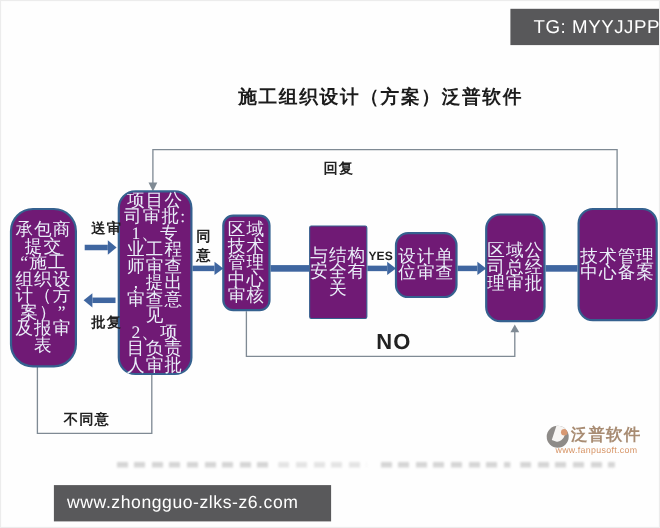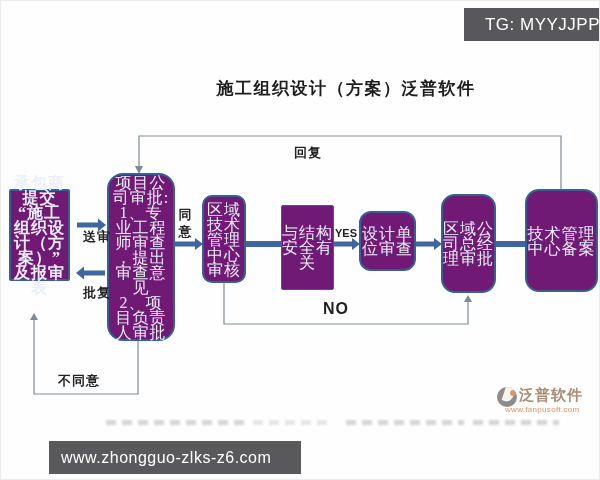--- a/index.html
+++ b/index.html
@@ -18,38 +18,38 @@
   .title{
     position:absolute;left:345px;top:76px;transform:translateX(-50%);
     font-size:17px;font-weight:bold;color:#1c1c1c;letter-spacing:1.5px;white-space:nowrap;
   }
   
   .node{
     position:absolute;background:#701a75;border:2px solid #35618f;box-sizing:border-box;
     color:#eaf0f9;display:flex;align-items:center;justify-content:center;text-align:center;
     white-space:pre-line;font-size:16px;line-height:15px;letter-spacing:1px;
   }
-  .n-contractor{left:8px;top:188px;width:61px;height:92px;border-radius:2px;font-weight:bold;}
+  .n-contractor{left:8px;top:188px;width:61px;height:145px;border-radius:21px;}
   .n-project{left:106px;top:172px;width:68px;height:168px;border-radius:16px;}
   .n-regional{left:201px;top:194px;width:44px;height:88px;border-radius:10px;}
   .n-safety{left:280px;top:204px;width:53px;height:85px;border-radius:2px;border-width:1.5px;}
   .n-design{left:358px;top:210px;width:57px;height:60px;border-radius:12px;}
   .n-gm{left:440px;top:193px;width:55px;height:99px;border-radius:14px;}
   .n-filing{left:524px;top:188px;width:73px;height:103px;border-radius:14px;}
   
   .connectors{position:absolute;left:0;top:0;width:600px;height:480px;pointer-events:none;}
   
   .elabel{position:absolute;color:#222;font-size:13px;font-weight:600;letter-spacing:1px;white-space:pre-line;}
-  .l-songshen{left:82px;top:198px;margin-top:29px;}
+  .l-songshen{left:82px;top:198px;}
   .l-pifu{left:82px;top:283px;}
   .l-tongyi{left:177px;top:205px;line-height:17px;width:15px;text-align:center;}
   .l-huifu{left:293px;top:143px;}
   .l-butongyi{left:57px;top:371px;}
   .l-yes{left:334px;top:226px;font-family:"Liberation Sans","DejaVu Sans",sans-serif;font-size:11px;font-weight:bold;letter-spacing:0;}
-  .l-no{left:322px;top:299px;font-family:"Liberation Sans","DejaVu Sans",sans-serif;font-size:16px;font-weight:600;letter-spacing:1px;}
+  .l-no{left:341px;top:299px;font-family:"Liberation Sans","DejaVu Sans",sans-serif;font-size:20px;font-weight:600;letter-spacing:1px;}
   
   .blur-strip{position:absolute;top:419px;height:5px;filter:blur(1.2px);opacity:.55;
     background:repeating-linear-gradient(90deg,#b5b5b5 0 10px,rgba(255,255,255,0) 10px 16px);}
   .b1{left:105px;width:140px;}
   .b2{left:252px;width:80px;opacity:.35;}
   .b3{left:345px;width:118px;}
   .b4{left:472px;width:86px;}
   
   .wm-icon{position:absolute;left:496px;top:386px;width:20px;height:20px;border-radius:50%;
     background:#7b7774;overflow:hidden;opacity:.85;}

